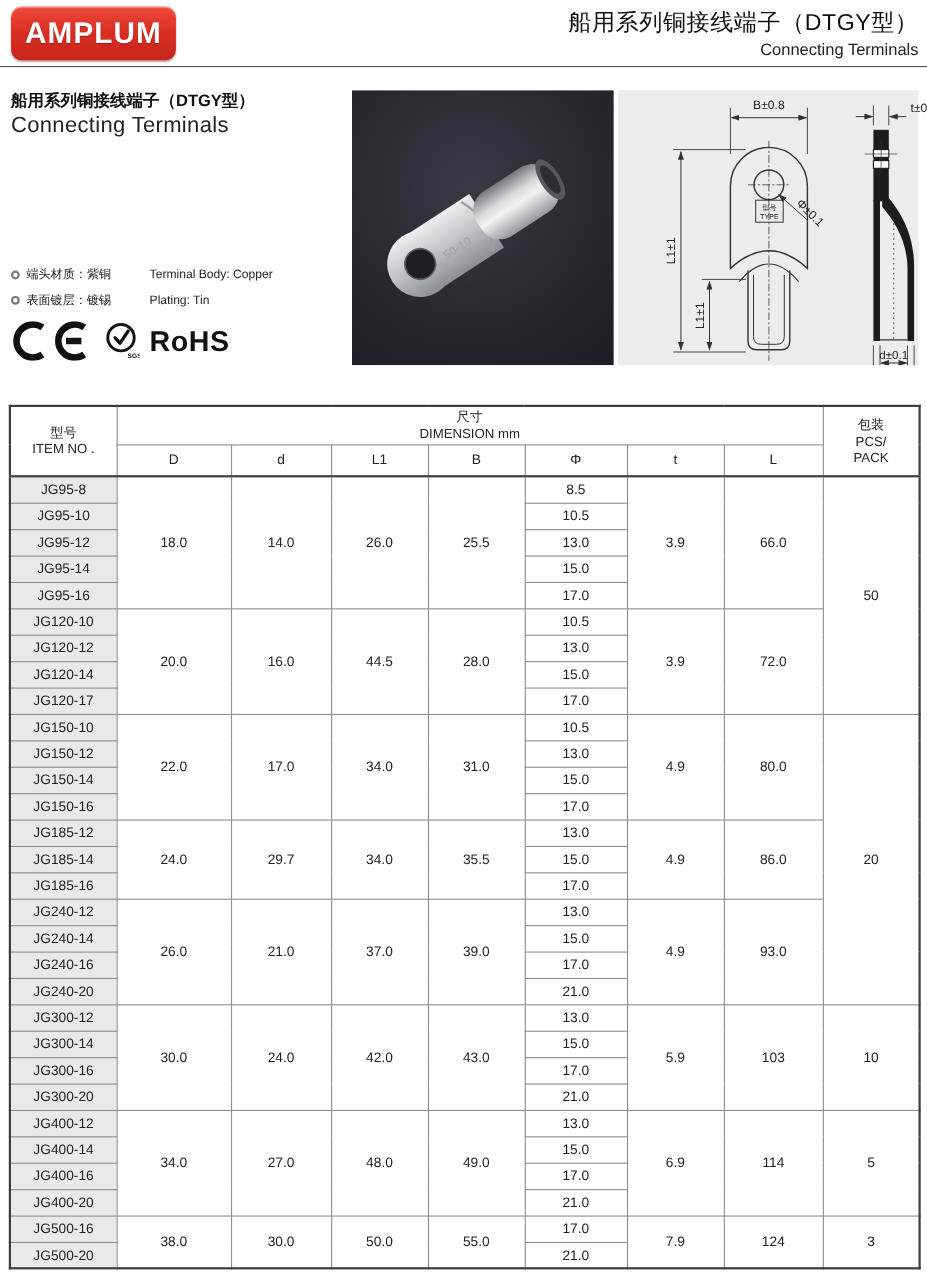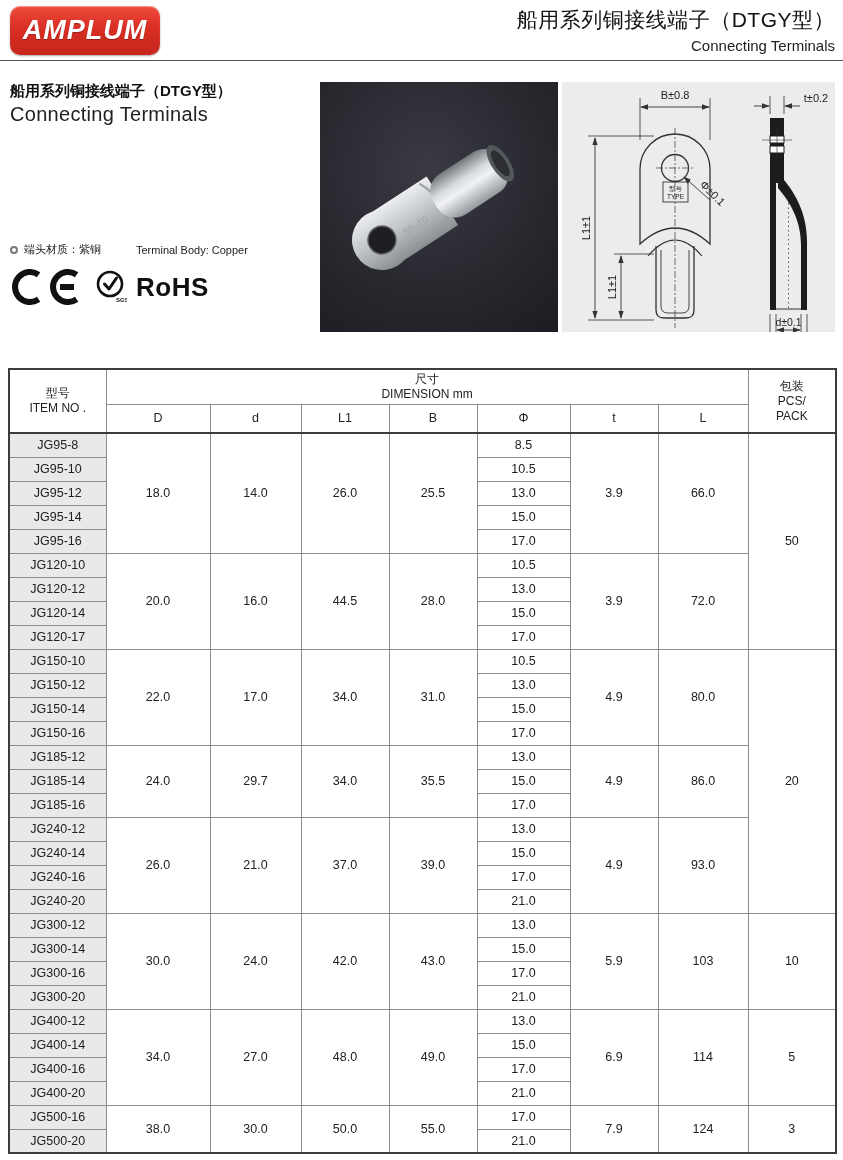--- a/index.html
+++ b/index.html
@@ -11,21 +11,21 @@
   }
   .page { position:relative; width:843px; height:1160px; }
 
   
   .top-header { position:absolute; left:0; top:0; width:843px; height:61px;
     border-bottom:1px solid #555; }
   .logo { position:absolute; left:10px; top:6px; width:150px; height:49px;
     border-radius:10px; background:linear-gradient(180deg,#ef4b3c 0%,#d92f24 45%,#c6251c 100%);
     box-shadow:0 1px 2px rgba(0,0,0,.35), inset 0 1px 1px rgba(255,255,255,.45);
     display:flex; align-items:center; justify-content:center; }
-  .logo span { color:#fff; font-weight:bold; font-style:italic; font-size:27px;
+  .logo span { color:#fff; font-weight:bold; font-size:27px;
     letter-spacing:1px; text-shadow:0 1px 1px rgba(0,0,0,.3); }
   .head-titles { position:absolute; right:8px; top:6px; text-align:right; }
   .head-title-zh { font-size:21px; font-weight:500; color:#111; letter-spacing:.5px; }
   .head-title-en { font-size:15px; color:#222; margin-top:3px; }
 
   
   .product { position:absolute; left:0; top:80px; width:843px; height:258px; }
   .info { position:absolute; left:10px; top:2px; width:300px; }
   .sec-title-zh { font-size:15px; font-weight:bold; color:#111; }
   .sec-title-en { font-size:20px; color:#222; margin-top:2px; letter-spacing:.3px; }
@@ -34,21 +34,21 @@
   .bullet { width:8px; height:8px; border:2px solid #787878; border-radius:50%;
     margin-right:6px; flex:0 0 auto; }
   .spec-zh { width:112px; }
   .spec-en { }
   .certs { margin-top:12px; display:flex; align-items:center; gap:9px; }
   .rohs { font-size:26px; font-weight:800; letter-spacing:.5px; color:#111; }
 
   
   .photo { position:absolute; left:320px; top:2px; width:238px; height:250px; }
   
-  .diagram { position:absolute; left:562px; top:2px; width:273px; height:250px; background:#ececec; }
+  .diagram { position:absolute; left:562px; top:2px; width:273px; height:250px; background:#ececec;padding-left:24px; }
 
   
   .spec-table { position:absolute; left:8px; top:368px; border-collapse:collapse;
     table-layout:fixed; width:827px; font-size:12.5px; color:#222; }
   .spec-table th, .spec-table td { border:1px solid #8c8c8c; text-align:center;
     vertical-align:middle; padding:0 2px; font-weight:normal; }
   .spec-table { border:2px solid #3c3c3c; }
   .spec-table thead tr.h1 th { height:35px; }
   .spec-table thead tr.h2 th { height:29px; }
   .spec-table thead { border-bottom:2px solid #3c3c3c; }
@@ -76,20 +76,25 @@
 
     <div class="info">
       <div class="sec-title-zh">船用系列铜接线端子（DTGY型）</div>
       <div class="sec-title-en">Connecting Terminals</div>
 
       <div class="specs">
         <div class="spec-row">
           <span class="bullet"></span>
           <span class="spec-zh">端头材质：紫铜</span>
           <span class="spec-en">Terminal Body: Copper</span>
+        </div>
+        <div class="spec-row">
+          <span class="bullet"></span>
+          <span class="spec-zh">表面镀层：镀锡</span>
+          <span class="spec-en">Plating: Tin</span>
         </div>
       </div>
 
       <div class="certs">
         <svg width="76" height="36" viewBox="0 0 76 36">
           <path d="M28.6,5.7 A15,15 0 1 0 28.6,30.3" fill="none" stroke="#111" stroke-width="6"></path>
           <path d="M66.6,5.7 A15,15 0 1 0 66.6,30.3" fill="none" stroke="#111" stroke-width="6"></path>
           <line x1="50" y1="18" x2="64" y2="18" stroke="#111" stroke-width="6"></line>
         </svg>
         <svg width="32" height="36" viewBox="0 0 32 36">

